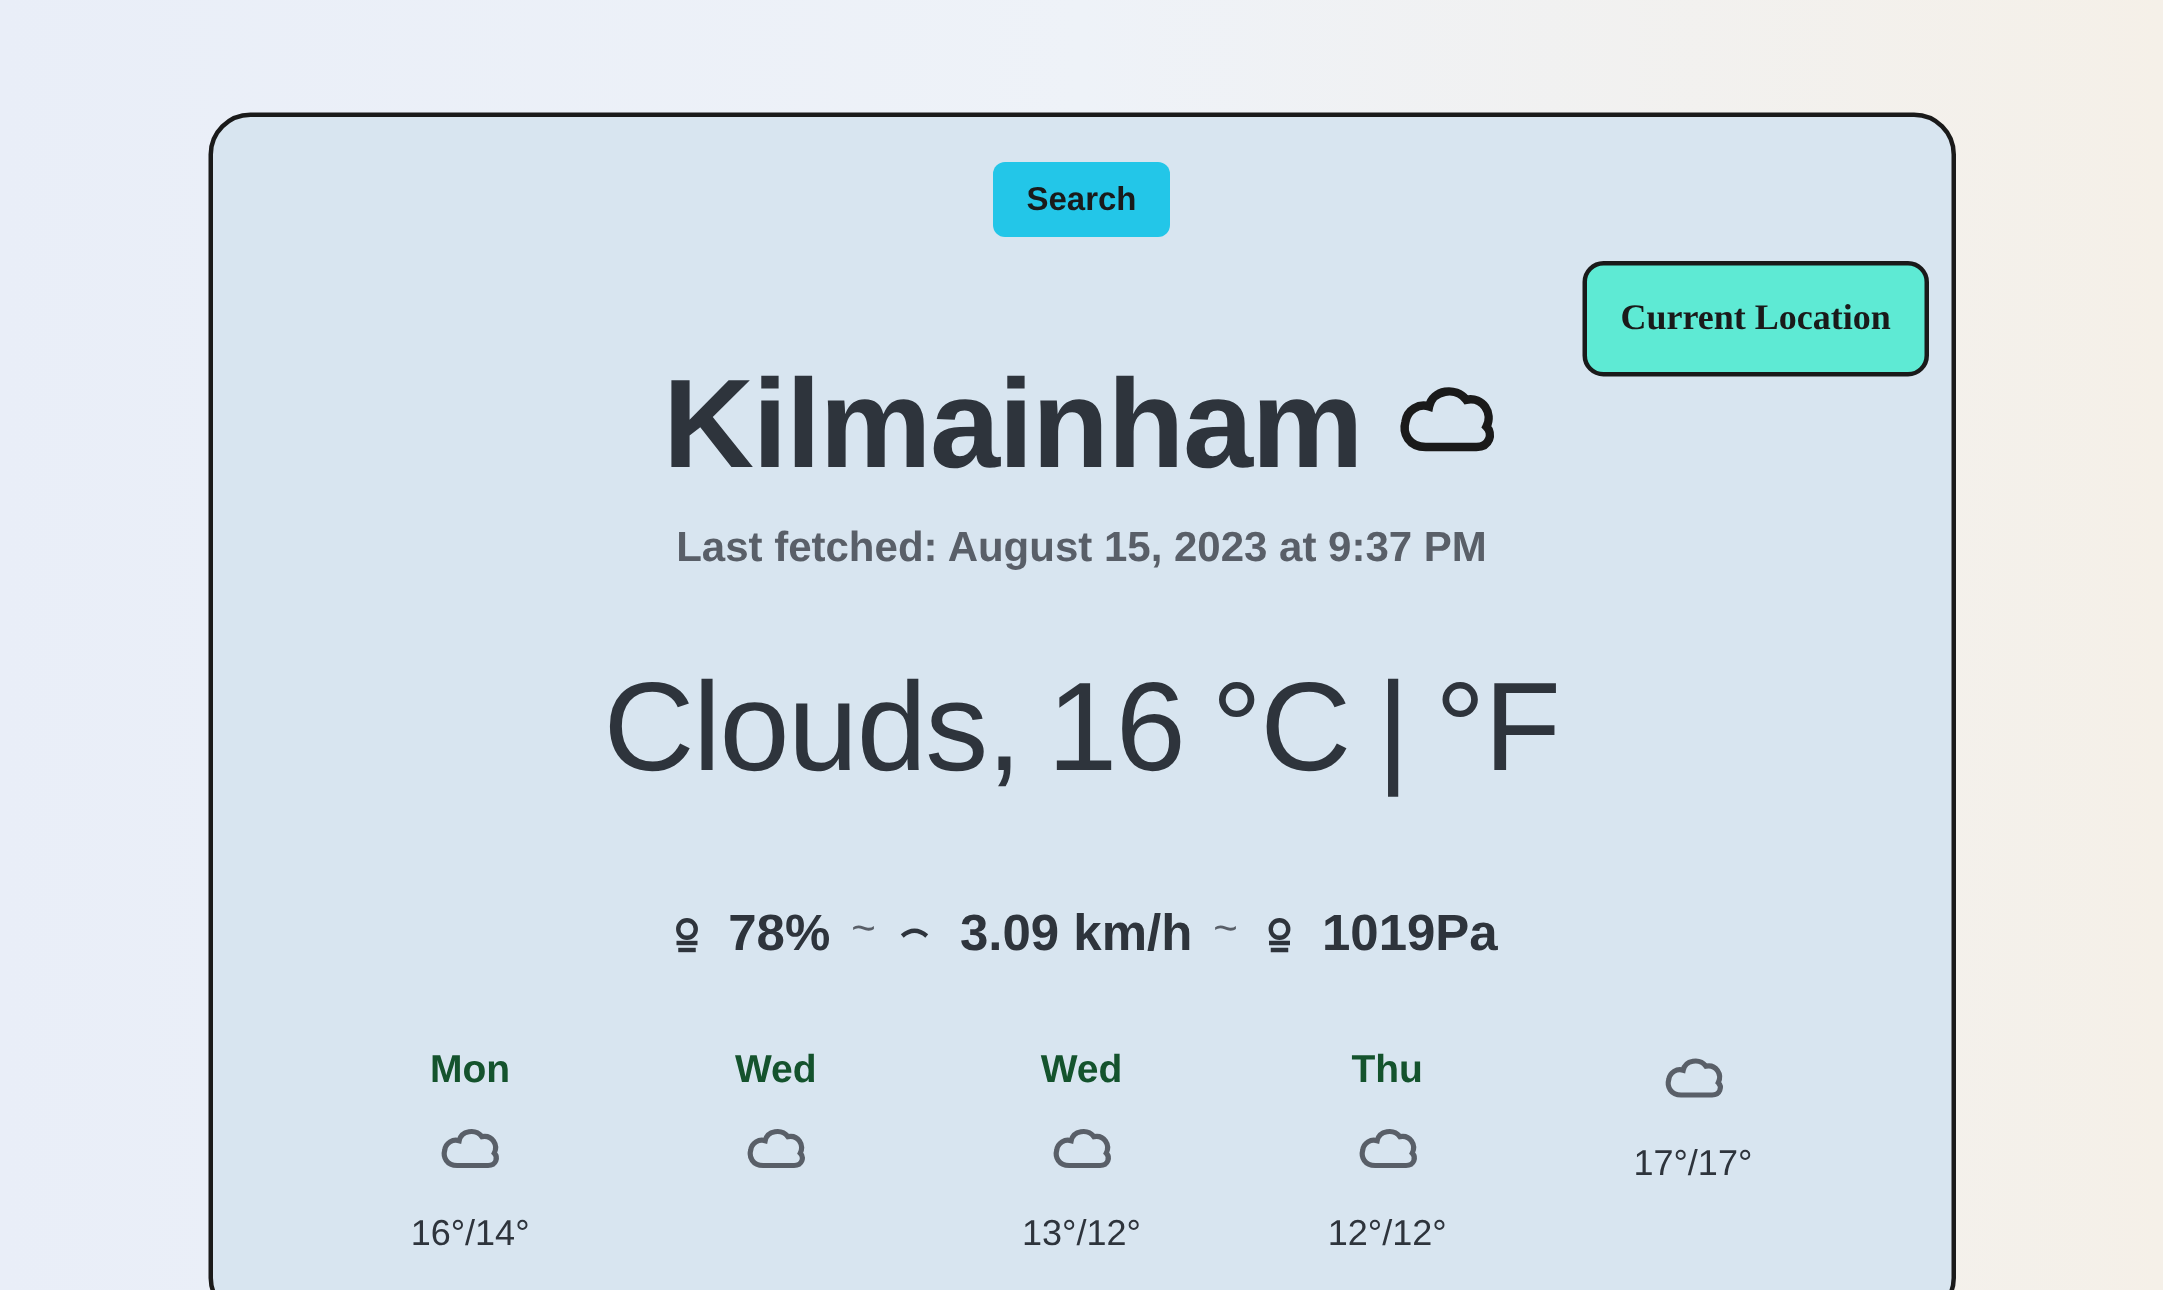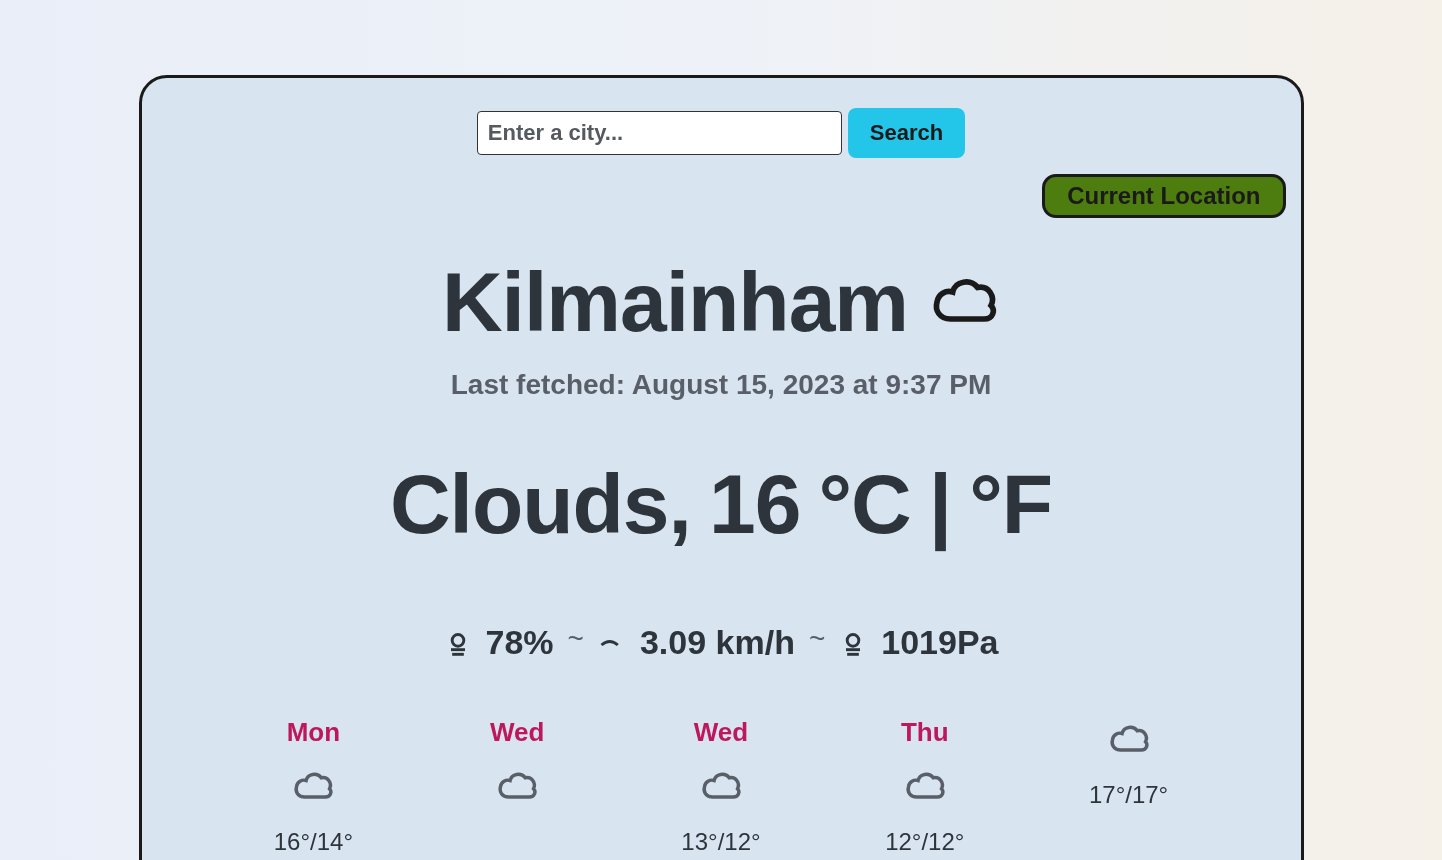--- a/index.html
+++ b/index.html
@@ -59,32 +59,33 @@
       font-size: 22px;
       font-weight: 900;
       padding: 12px 22px;
       cursor: pointer;
     }
 
     .current-loc-btn {
       position: absolute;
       right: 15px;
       top: 96px;
-      background: #4d7c0f;
+      background: #5eead4;
       border: 3px solid #1a1a1a;
       border-radius: 14px;
       color: #1a1a1a;
       font-size: 24px;
       font-weight: 900;
-      padding: 5px 22px;
+      padding: 22px 22px;
       cursor: pointer;
+      font-family: Liberation Serif, serif;
     }
 
     .city-row {
-      margin-top: 96px;
+      margin-top: 76px;
       display: flex;
       align-items: center;
       justify-content: center;
       gap: 20px;
     }
 
     .city-name {
       font-size: 84px;
       font-weight: 900;
       color: #2e343c;
@@ -101,21 +102,21 @@
       font-size: 28px;
       font-weight: 900;
       color: #595f68;
       margin-top: 18px;
     }
 
     .condition-row {
       text-align: center;
       margin-top: 55px;
       font-size: 84px;
-      font-weight: 700;
+      font-weight: 400;
       color: #2e343c;
       letter-spacing: -1px;
       display: flex;
       justify-content: center;
       align-items: baseline;
       gap: 18px;
       flex-wrap: wrap;
     }
 
     .unit-toggle {
@@ -153,21 +154,21 @@
     }
 
     .forecast-day {
       text-align: center;
       flex: 1;
     }
 
     .forecast-day .day {
       font-size: 26px;
       font-weight: 900;
-      color: #be185d;
+      color: #14532d;
       margin-bottom: 16px;
     }
 
     .forecast-day .icon {
       margin-bottom: 16px;
     }
     .forecast-day .icon svg {
       width: 44px;
       height: 44px;
     }
@@ -177,21 +178,20 @@
       font-weight: 400;
       color: #2e343c;
     }
   </style>
 </head>
 <body>
 
 <div class="card">
 
   <div class="search-row">
-    <input class="search-input" type="text" placeholder="Enter a city..." style="">
     <button class="search-btn">Search</button>
   </div>
 
   <button class="current-loc-btn">Current Location</button>
 
   <div class="city-row">
     <span class="city-name">Kilmainham</span>
     <span class="cloud-icon-large">
       <svg viewBox="0 0 64 64" fill="none" stroke="#1a1a1a" stroke-width="5">
         <path d="M20 48 C10 48 6 40 8 33 C9 26 16 22 22 24 C24 14 38 12 44 20 C54 18 60 28 56 36 C60 40 58 48 50 48 Z"></path>

